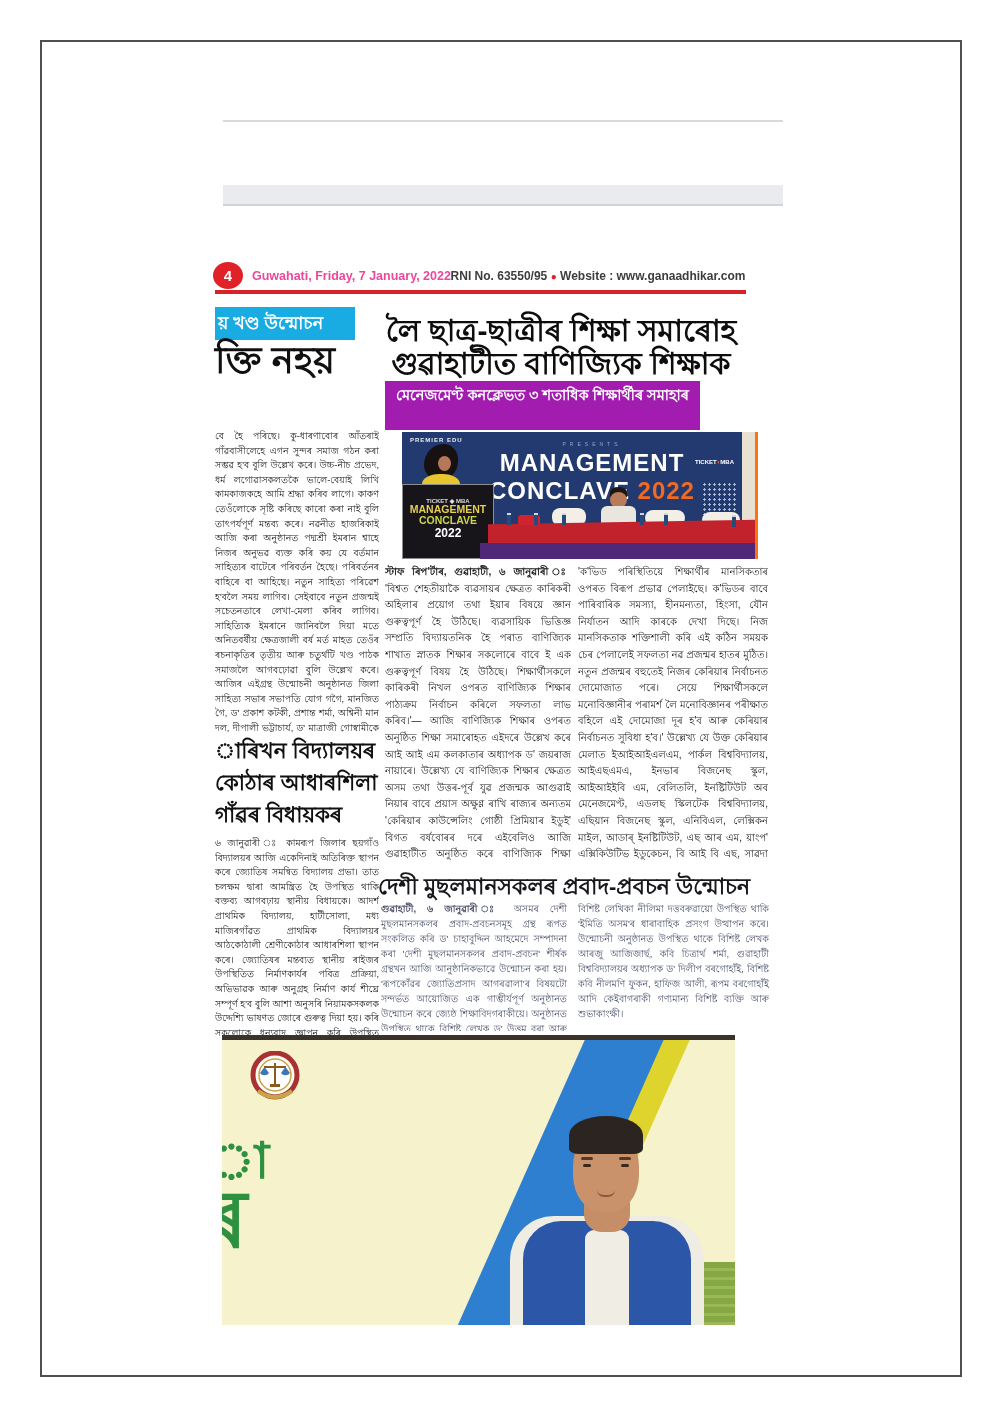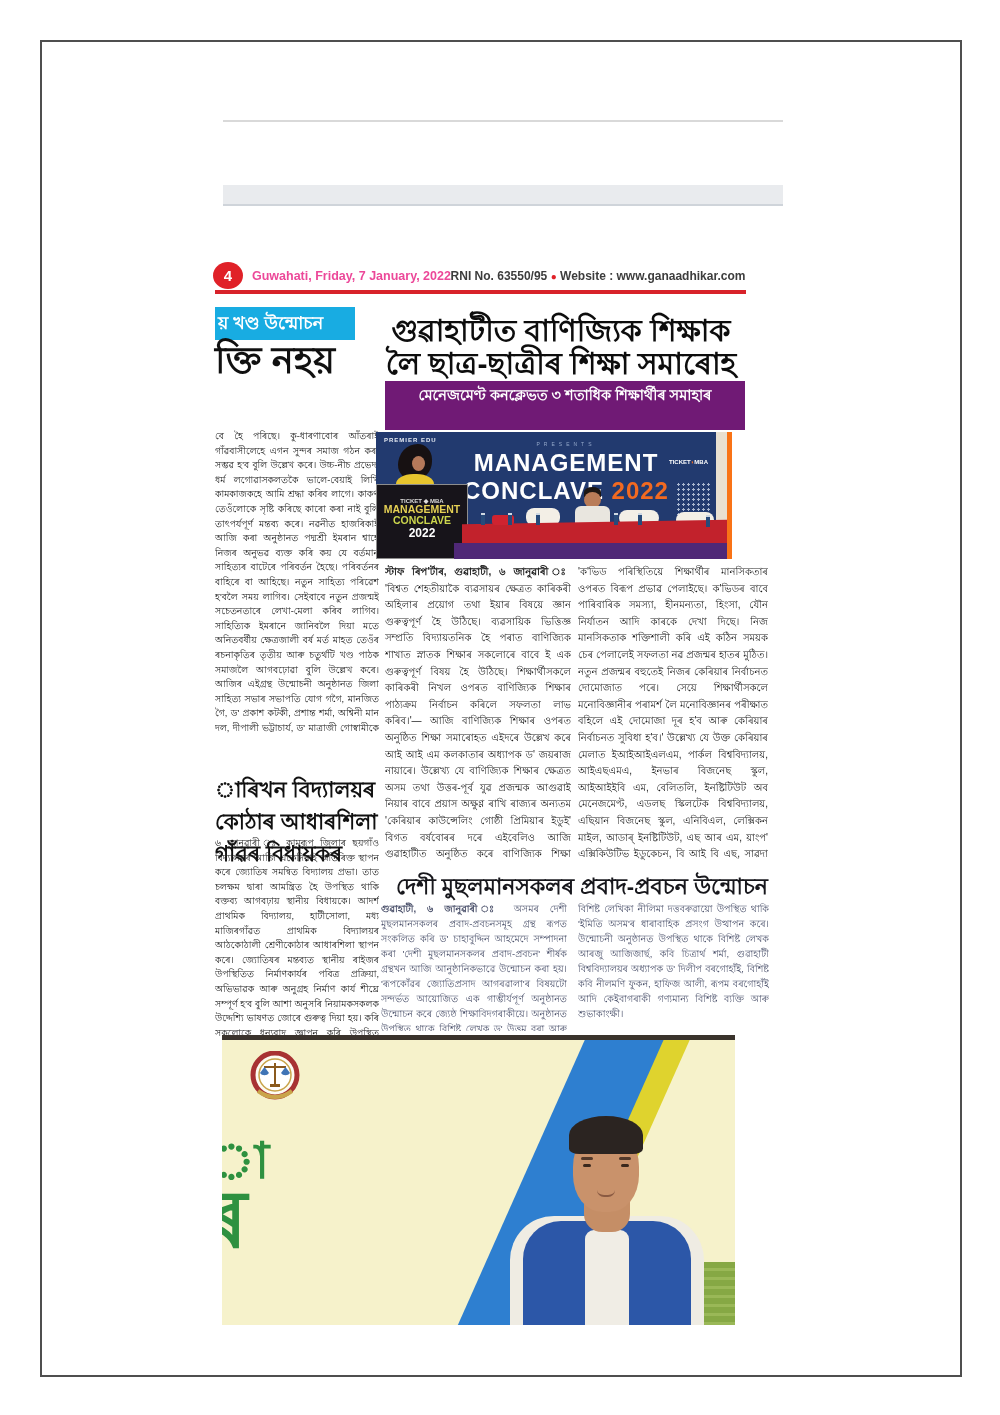--- a/index.html
+++ b/index.html
@@ -16,30 +16,30 @@
   .mdate{left:252px;top:269px;font-size:12.5px;font-weight:bold;color:#ec4899;text-align:right;}
   .mright{left:450px;top:269px;width:296px;text-align:center;font-size:12px;font-weight:bold;color:#3d3d3d;}
   .reddot{color:#e02128;font-size:10px;}
   .redrule{left:215px;top:290px;width:531px;height:4px;background:#d8222a;}
 
   
   .kicker{left:215px;top:307px;width:137px;height:33px;background:#18ace2;color:#fff;
           font-weight:bold;font-size:17.5px;line-height:33px;white-space:nowrap;overflow:hidden;padding-left:3px;}
   .lhead1{left:215px;top:342px;width:166px;font-weight:800;font-size:37px;line-height:38px;color:#101010;}
   .lbody{left:215px;width:164px;font-size:9.3px;line-height:14.6px;text-align:justify;color:#222;overflow:hidden;}
-  .lhead2{left:215px;top:735px;width:170px;font-weight:800;font-size:21.5px;line-height:32px;color:#101010;margin-top:39px;}
+  .lhead2{left:215px;top:735px;width:170px;font-weight:800;font-size:21.5px;line-height:32px;color:#101010;}
   .blur1{filter:blur(0.3px);}
   .blur2{filter:blur(0.5px);color:#4a506a;}
 
   
   .mhead{left:378px;top:314px;width:366px;text-align:center;font-weight:800;font-size:30px;
          line-height:33px;color:#0d0d0d;}
-  .banner{left:385px;top:381px;width:360px;height:49px;background:#701a75;color:#fff;text-align:center;
+  .banner{left:385px;top:381px;width:315px;height:49px;background:#a21caf;color:#fff;text-align:center;
           font-weight:bold;font-size:14.5px;line-height:22px;padding-top:3px;box-sizing:border-box;}
-  .photo{left:376px;top:432px;width:356px;height:127px;background:#0c4a6e;overflow:hidden;border-right:5px solid #f97316;box-sizing:border-box;}
+  .photo{left:402px;top:432px;width:356px;height:127px;background:#0c4a6e;overflow:hidden;border-right:3px solid #f97316;box-sizing:border-box;}
   .navy{left:0;top:0;width:340px;height:127px;background:#223a6f;}
   .wall{left:340px;top:0;width:16px;height:127px;background:#e9e0d1;}
   .presents{left:110px;top:9px;width:160px;text-align:center;font-size:5px;letter-spacing:4px;color:#93a7c9;}
   .bigline{left:60px;top:17px;width:260px;text-align:center;font-weight:800;font-size:24px;line-height:27px;color:#fff;letter-spacing:1px;white-space:nowrap;}
   .bigline2{left:60px;top:45px;width:260px;text-align:center;font-weight:800;font-size:24px;color:#fff;letter-spacing:1px;white-space:nowrap;}
   .yr{color:#f26a21;}
   .prem{left:8px;top:5px;font-size:6px;font-weight:bold;color:#e8edf5;letter-spacing:1px;}
   .tright{left:293px;top:27px;font-size:6px;font-weight:bold;color:#fff;}
   .orange{color:#f26a21;}
   .dots{left:300px;top:50px;width:36px;height:34px;
@@ -60,21 +60,21 @@
   .skirt{left:78px;top:111px;width:278px;height:16px;background:#4f2877;}
   .bottle{width:4px;height:10px;background:#274a7a;border-top:2px solid #cfd8e2;}
   .redblob{left:116px;top:83px;width:22px;height:10px;background:#cf2330;border-radius:3px;}
 
   .mcol{top:564px;height:300px;font-size:10px;line-height:16.6px;text-align:justify;color:#1c1c1c;overflow:hidden;}
   .mcol1{left:385px;width:186px;}
   .mcol2{left:578px;width:190px;}
   .byline{font-weight:bold;}
 
   
-  .s2head{left:378px;top:869px;width:390px;text-align:right;font-weight:800;font-size:22px;color:#17171c;}
+  .s2head{left:378px;top:869px;width:390px;text-align:left;font-weight:800;font-size:22px;color:#17171c;}
   .s2col{top:901px;height:130px;font-size:9.5px;line-height:15px;text-align:justify;overflow:hidden;}
   .s2c1{left:381px;width:186px;}
   .s2c2{left:578px;width:191px;}
 
   
   .ad{left:222px;top:1035px;width:513px;height:290px;background:#f6f2cb;border-top:5px solid #3a332c;
       overflow:hidden;box-sizing:border-box;}
   .green-glyph{color:#2e9140;font-weight:800;line-height:1;}
   .band{position:absolute;transform:rotate(24deg);transform-origin:top left;}
   .field{left:452px;top:222px;width:61px;height:68px;
@@ -114,22 +114,22 @@
   </div>
   <div class="abs lbody" style="top:429px;height:304px;">বে হৈ পৰিছে। কু-ধাৰণাবোৰ আঁতৰাই গাঁৱবাসীলেহে এগন সুন্দৰ সমাজ গঠন কৰা সম্ভৱ হ'ব বুলি উল্লেখ কৰে। উচ্চ-নীচ প্ৰভেদ, ধৰ্ম লগোৱাসকলতকৈ ভালে-বেয়াই লিখি কামকাজকহে আমি শ্ৰদ্ধা কৰিব লাগে। কাকণ তেওঁলোকে সৃষ্টি কৰিছে কাৰো কৰা নাই বুলি তাৎপৰ্যপূৰ্ণ মন্তব্য কৰে। নৱনীত হাজৰিকাই আজি কৰা অনুষ্ঠানত পদ্মশ্ৰী ইমৰান শ্বাহে নিজৰ অনুভৱ ব্যক্ত কৰি কয় যে বৰ্তমান সাহিত্যৰ বাটেৰে পৰিবৰ্তন হৈছে। পৰিবৰ্তনৰ বাহিৰে বা আহিছে। নতুন সাহিত্য পৰিৱেশ হ'বলৈ সময় লাগিব। সেইবাবে নতুন প্ৰজন্মই সচেতনতাৰে লেখা-মেলা কৰিব লাগিব। সাহিত্যিক ইমৰানে জানিবলৈ দিয়া মতে অনিতবৰ্ষীয় ক্ষেত্ৰজালী বৰ্ষ মৰ্ত মাহত তেওঁৰ ৰচনাকৃতিৰ তৃতীয় আৰু চতুৰ্থটি খণ্ড পাঠক সমাজলৈ আগবঢ়োৱা বুলি উল্লেখ কৰে। আজিৰ এইগ্ৰন্থ উন্মোচনী অনুষ্ঠানত জিলা সাহিত্য সভাৰ সভাপতি যোগ গগৈ, মানজিত গৈ, ড' প্ৰকাশ কটকী, প্ৰশান্ত শৰ্মা, অশ্বিনী মান দল, দীপালী ভট্টাচাৰ্য, ড' মাত্ৰাজী গোস্বামীকে ধৰি ভালেসংখ্যক বিশিষ্ট ব্যক্তি উপস্থিত আছিল।</div>
   <div class="abs lhead2">
     <span style="display:block">াৰিখন বিদ্যালয়ৰ</span>
     <span style="display:block">কোঠাৰ আধাৰশিলা</span>
     <span style="display:block">গাঁৱৰ বিধায়কৰ</span>
   </div>
   <div class="abs lbody blur1" style="top:836px;height:202px;">৬ জানুৱাৰী ঃ কামৰূপ জিলাৰ ছয়গাঁও বিদ্যালয়ৰ আজি একেদিনাই অতিৰিক্ত স্থাপন কৰে জ্যোতিষ সমন্বিত বিদ্যালয় প্ৰভা। তাত চলক্ষম দ্বাৰা আমন্ত্ৰিত হৈ উপস্থিত থাকি বক্তব্য আগবঢ়ায় স্থানীয় বিধায়কে। আদৰ্শ প্ৰাথমিক বিদ্যালয়, হাটীসোলা, মধ্য মাজিৰগাঁৱত প্ৰাথমিক বিদ্যালয়ৰ আঠকোঠালী শ্ৰেণীকোঠাৰ আধাৰশিলা স্থাপন কৰে। জ্যোতিষৰ মন্তব্যত স্থানীয় ৰাইজৰ উপস্থিতিত নিৰ্মাণকাৰ্যৰ পবিত্ৰ প্ৰক্ৰিয়া, অভিভাৱক আৰু অনুগ্ৰহ নিৰ্মাণ কাৰ্য শীঘ্ৰে সম্পূৰ্ণ হ'ব বুলি আশা অনুসৰি নিয়ামকসকলক উদ্দেশ্যি ভাষণত জোৰে গুৰুত্ব দিয়া হয়। কৰি সকলোকে ধন্যবাদ জ্ঞাপন কৰি উপস্থিত থাকে।</div>
 
   <div class="abs mhead">
+    <span style="display:block">লৈ ছাত্ৰ-ছাত্ৰীৰ শিক্ষা সমাৰোহ</span>
     <span style="display:block">গুৱাহাটীত বাণিজ্যিক শিক্ষাক</span>
-    <span style="display:block">লৈ ছাত্ৰ-ছাত্ৰীৰ শিক্ষা সমাৰোহ</span>
   </div>
   <div class="abs banner">
     <span style="display:block">মেনেজমেণ্ট কনক্লেভত ৩ শতাধিক শিক্ষাৰ্থীৰ সমাহাৰ</span>
   </div>
 
   <div class="abs photo">
     <div class="abs navy"></div>
     <div class="abs wall"></div>
     <div class="abs dots"></div>
     <div class="abs prem">PREMIER EDU</div>

